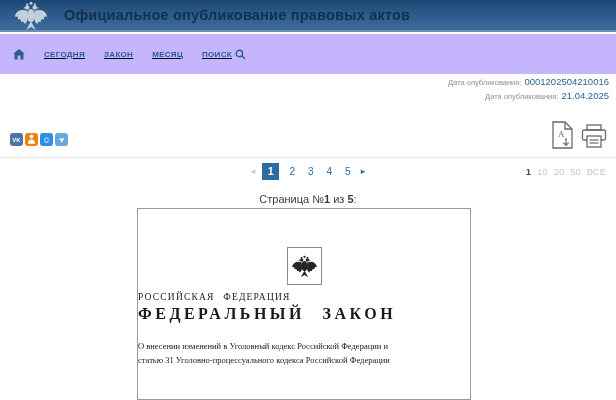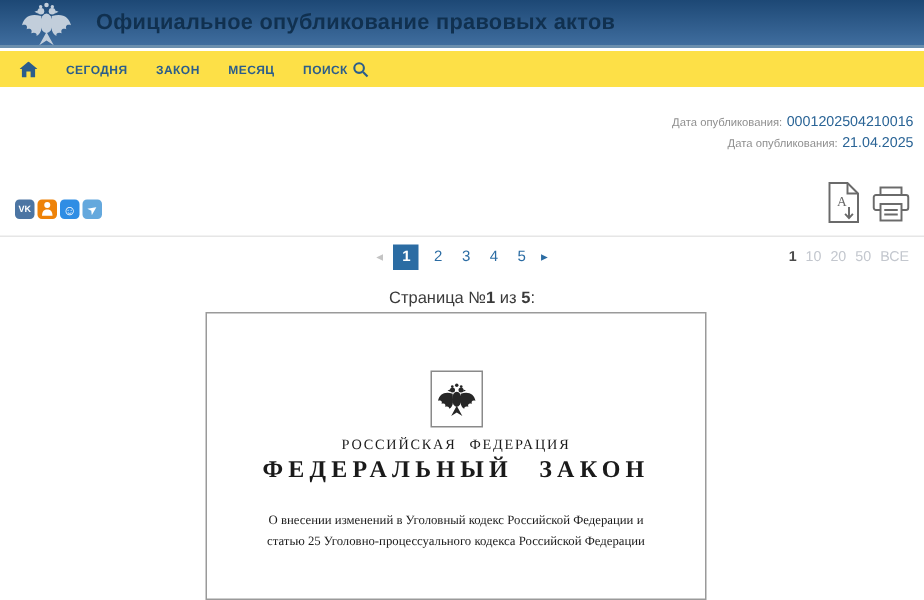--- a/index.html
+++ b/index.html
@@ -20,23 +20,24 @@
     display: flex; align-items: center;
   }
   .header-eagle { position: absolute; left: 9px; top: 1px; width: 44px; height: 30px; }
   .header-title {
     position: absolute; left: 64px; top: 0; height: 30px; line-height: 30px;
     font-size: 14.5px; font-weight: bold; color: #10304f; letter-spacing: .2px;
   }
 
   
   .nav {
-    position: absolute; left: 0; top: 34px; width: 616px; height: 24px;
-    background: #fde047; display: flex; align-items: center; gap: 19px;
+    position: absolute; left: 0; top: 34px; width: 616px; height: 40px;
+    background: #c4b5fd; display: flex; align-items: center; gap: 19px;
     padding-left: 13px;
+    text-decoration: underline;
   }
   .nav-item {
     font-size: 8px; font-weight: bold; color: #2b5d8b; letter-spacing: .3px;
     display: flex; align-items: center; gap: 3px; cursor: pointer; white-space: nowrap;
   }
   .nav-item svg { display: block; }
 
   
   .doc-title { position: absolute; left: 10px; top: 66px; width: 460px; color: #3f3f3f; }
   .doc-title .l1 { font-size: 12.5px; line-height: 19px; }
@@ -88,21 +89,21 @@
   
   .page-label {
     position: absolute; left: 0; top: 193px; width: 616px; text-align: center;
     font-size: 11px; color: #3a3a3a;
   }
   .page-label b { font-weight: bold; }
 
   
   .preview {
     position: absolute; left: 137px; top: 208px; width: 334px; height: 192px;
-    background: #fff; border: 1px solid #9a9a9a; text-align: center;
+    background: #fff; border: 1px solid #9a9a9a; text-align: left;
     font-family: "Liberation Serif", serif; color: #1a1a1a;
   }
   .coat-box {
     margin: 38px auto 0; width: 35px; height: 38px; border: 1px solid #8a8a8a;
     display: flex; align-items: center; justify-content: center;
   }
   .coat-box svg { width: 27px; height: 25px; }
   .pv-country { margin-top: 7px; font-size: 9.5px; letter-spacing: 1.2px; word-spacing: 5px; }
   .pv-type { margin-top: 3px; font-size: 16px; font-weight: bold; letter-spacing: 3.5px; word-spacing: 10px; }
   .pv-subject { margin-top: 17px; font-size: 8.5px; font-weight: normal; line-height: 1.6; }
@@ -235,17 +236,17 @@
   <div class="preview">
     <div class="coat-box">
       <svg viewBox="0 0 40 34">
         <use href="#eagle" fill="#262626"></use>
       </svg>
     </div>
     <div class="pv-country">РОССИЙСКАЯ ФЕДЕРАЦИЯ</div>
     <div class="pv-type">ФЕДЕРАЛЬНЫЙ ЗАКОН</div>
     <div class="pv-subject">
       <div>О внесении изменений в Уголовный кодекс Российской Федерации и</div>
-      <div>статью 25 Уголовно-процессуального кодекса Российской Федерации</div>
+      <div>статью 31 Уголовно-процессуального кодекса Российской Федерации</div>
     </div>
   </div>
 
 </div>
 
 </body></html>

